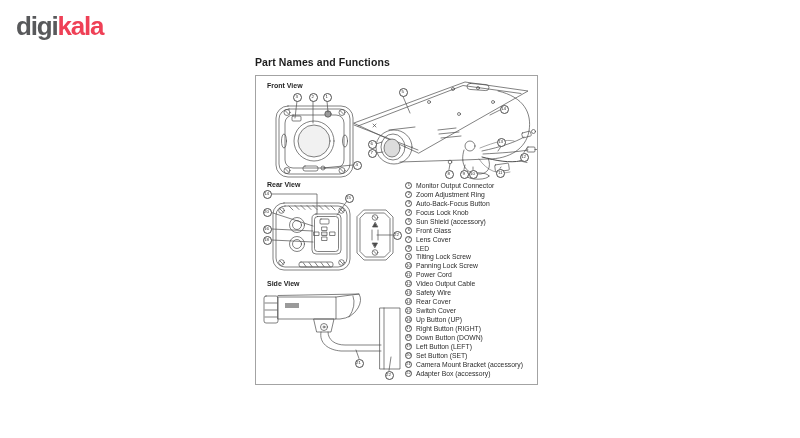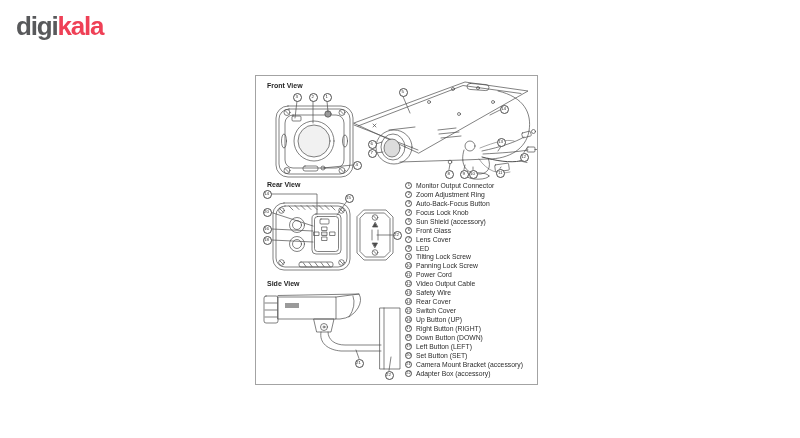--- a/index.html
+++ b/index.html
@@ -34,20 +34,21 @@
   .pnum>span{display:block;font-size:10px;line-height:1;color:#2b2b2b;transform:scale(0.40);}
   .ptext{font-size:6.8px;color:#2c2c2c;white-space:nowrap;letter-spacing:0;}
 </style>
 </head>
 <body>
 
 <div class="page">
 
   <div class="logo"><span class="gray">digi</span><span class="red">kala</span></div>
 
+  <h1 class="title">Part Names and Functions</h1>
 
   <div class="diagram-box">
 
     <span class="view-label" style="left:11px;top:6px">Front View</span>
     <span class="view-label" style="left:11px;top:105px">Rear View</span>
     <span class="view-label" style="left:11px;top:204px">Side View</span>
 
     <svg class="art" viewBox="255 75 281 308" fill="none" stroke="#4c4c4c" stroke-width="0.7" stroke-linecap="round" stroke-linejoin="round">
 
       <g>

